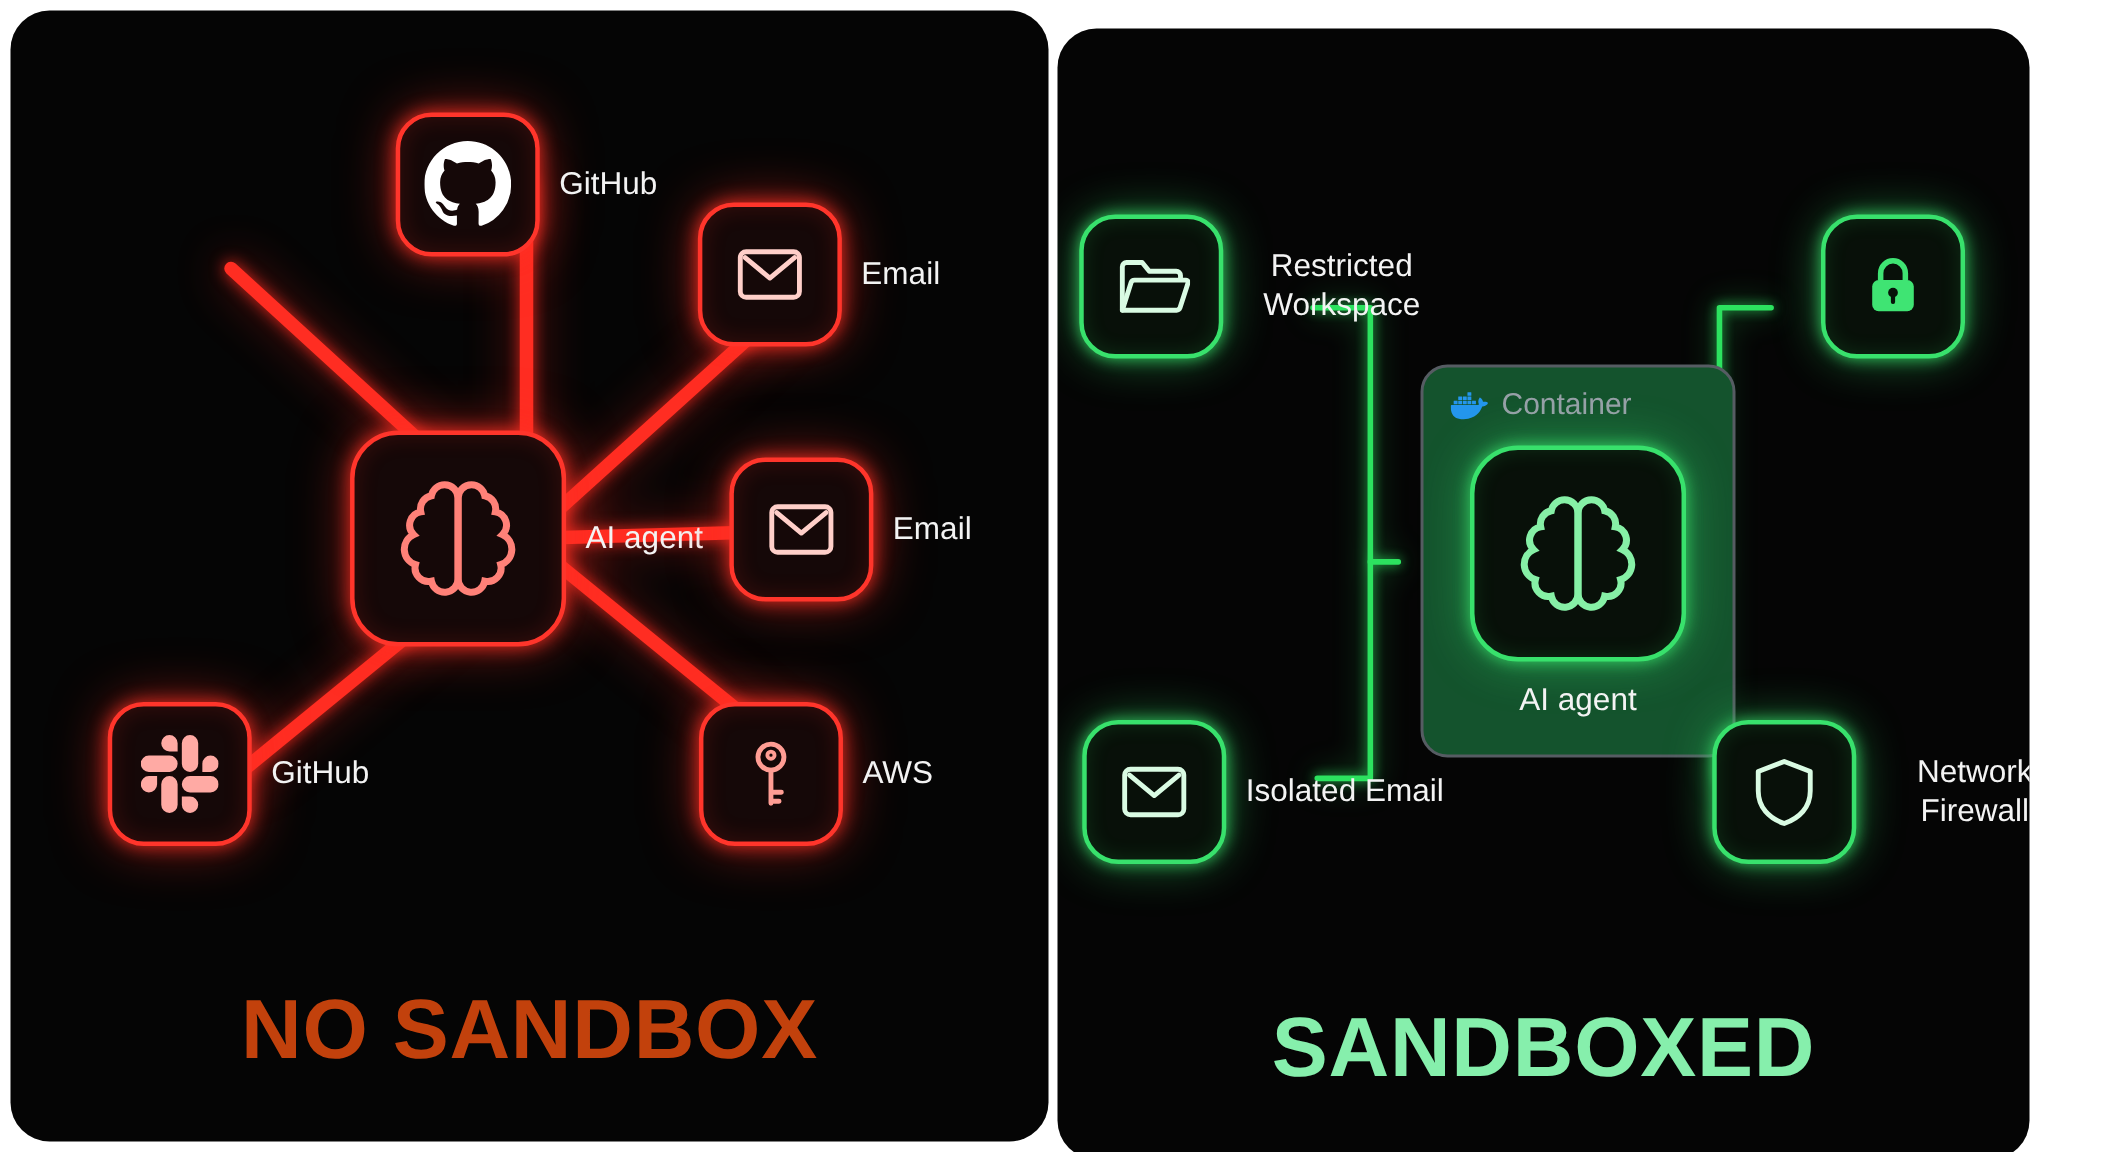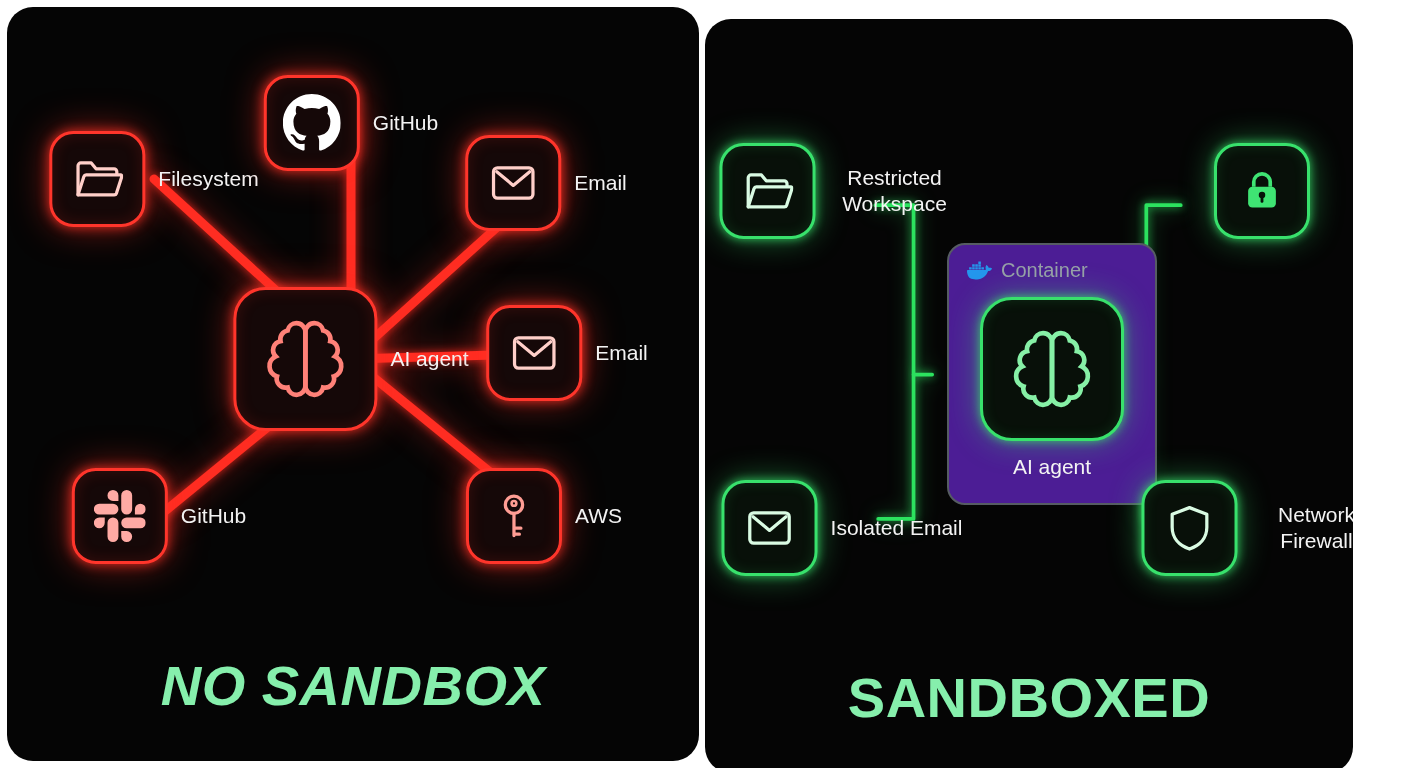--- a/index.html
+++ b/index.html
@@ -28,25 +28,25 @@
   .green .box, .box.green-box {
     background:#081009; border:3px solid #38e16c;
     box-shadow:0 0 10px rgba(56,225,108,.8), 0 0 32px rgba(56,225,108,.45), inset 0 0 14px rgba(56,225,108,.14);
   }
 
   .lbl { color:#f3f3f3; font-size:21px; text-align:center; line-height:1.25; }
   .lbl.narrow { width:132px; }
 
   .title { position:absolute; width:100%; text-align:center; font-weight:700; font-size:56px;
            letter-spacing:.5px; top:646px; }
-  .title.red-t   { color:#86efac;font-style:italic; }
+  .title.red-t   { color:#c2410c; }
   .title.green-t { color:#86efac; }
 
   .container-box { position:absolute; left:242px; top:224px; width:210px; height:262px;
-                   border:2px solid #565c63; border-radius:18px; background:#4c1d95;
+                   border:2px solid #565c63; border-radius:18px; background:#14532d;
                    display:flex; flex-direction:column; align-items:center; padding-top:13px; }
   .container-header { display:flex; align-items:center; gap:9px; color:#98a0a8; font-size:20px;
                       width:100%; padding-left:18px; margin-bottom:14px; }
   .container-box .lbl { margin-top:13px; }
 
   .ic { display:block; }
   .ic.sz  { width:52px; height:52px; }
   .ic.big { width:86px; height:86px; }
   .ic.gh  { width:58px; height:58px; }
   .ic.docker { width:25px; height:25px; }
@@ -112,28 +112,20 @@
       <g stroke="#ff2d22" stroke-width="9" stroke-linecap="round">
         <line x1="344" y1="352" x2="147" y2="172"></line>
         <line x1="344" y1="352" x2="344" y2="116"></line>
         <line x1="344" y1="352" x2="539" y2="176"></line>
         <line x1="344" y1="352" x2="560" y2="346"></line>
         <line x1="344" y1="352" x2="537" y2="509"></line>
         <line x1="344" y1="352" x2="152" y2="509"></line>
       </g>
     </svg>
 
-    <div class="node red" style="left:147px; top:124px">
-      <div class="box sm">
-        <svg class="ic sz ic-pink">
-            <use href="#i-folder"></use>
-          </svg>
-      </div>
-      <div class="lbl">Filesystem</div>
-    </div>
 
     <div class="node red" style="left:344px; top:68px">
       <div class="box sm">
         <svg class="ic gh ic-white">
             <use href="#i-github"></use>
           </svg>
       </div>
       <div class="lbl">GitHub</div>
     </div>
 

